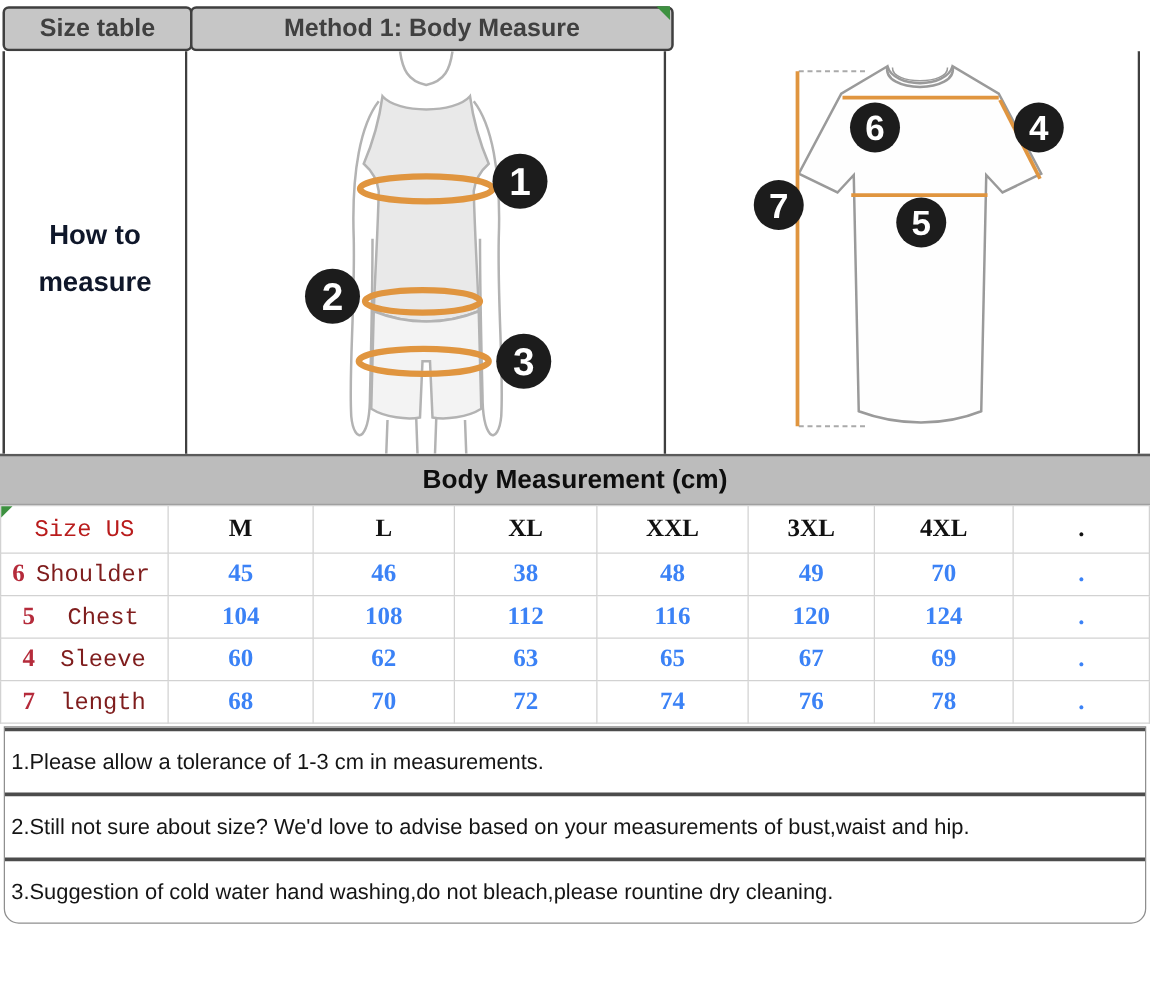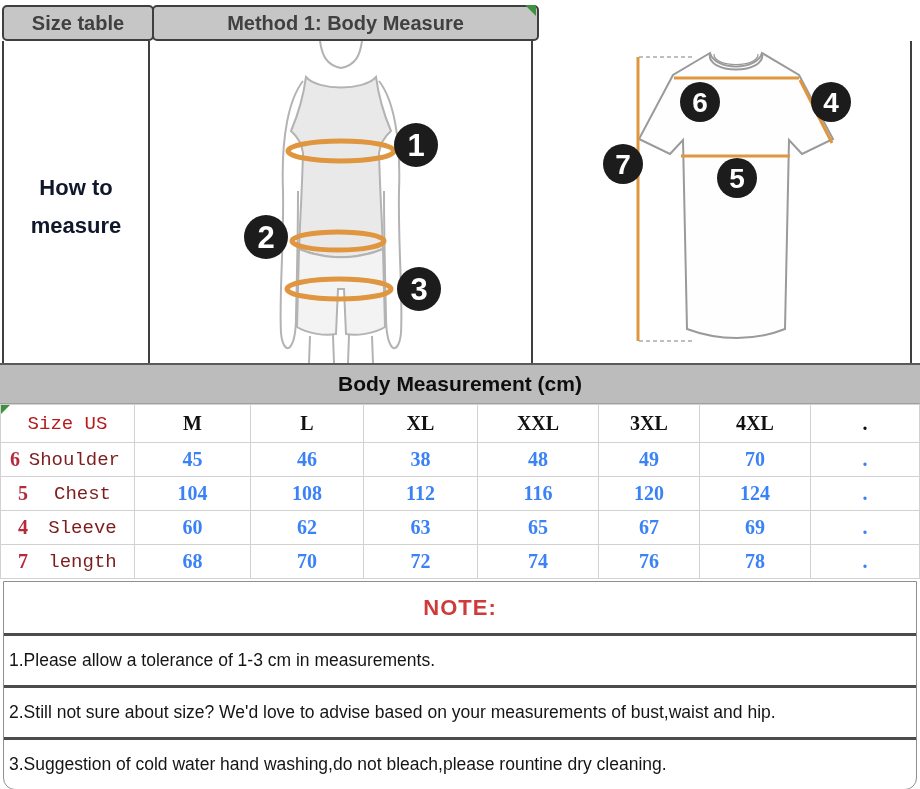--- a/index.html
+++ b/index.html
@@ -219,21 +219,20 @@
           <td class="val">72</td>
           <td class="val">74</td>
           <td class="val">76</td>
           <td class="val">78</td>
           <td class="val">.</td>
         </tr>
       </tbody>
   </table>
 
   <div class="notes-box">
-    <div class="note-title">NOTE:</div>
     <div id="note-items">
         <div class="note-item">1.Please allow a tolerance of 1-3 cm in measurements.</div>
         <div class="note-item">2.Still not sure about size? We'd love to advise based on your measurements of bust,waist and hip.</div>
         <div class="note-item">3.Suggestion of cold water hand washing,do not bleach,please rountine dry cleaning.</div>
       </div>
   </div>
 
 </div>
 
 </body></html>

